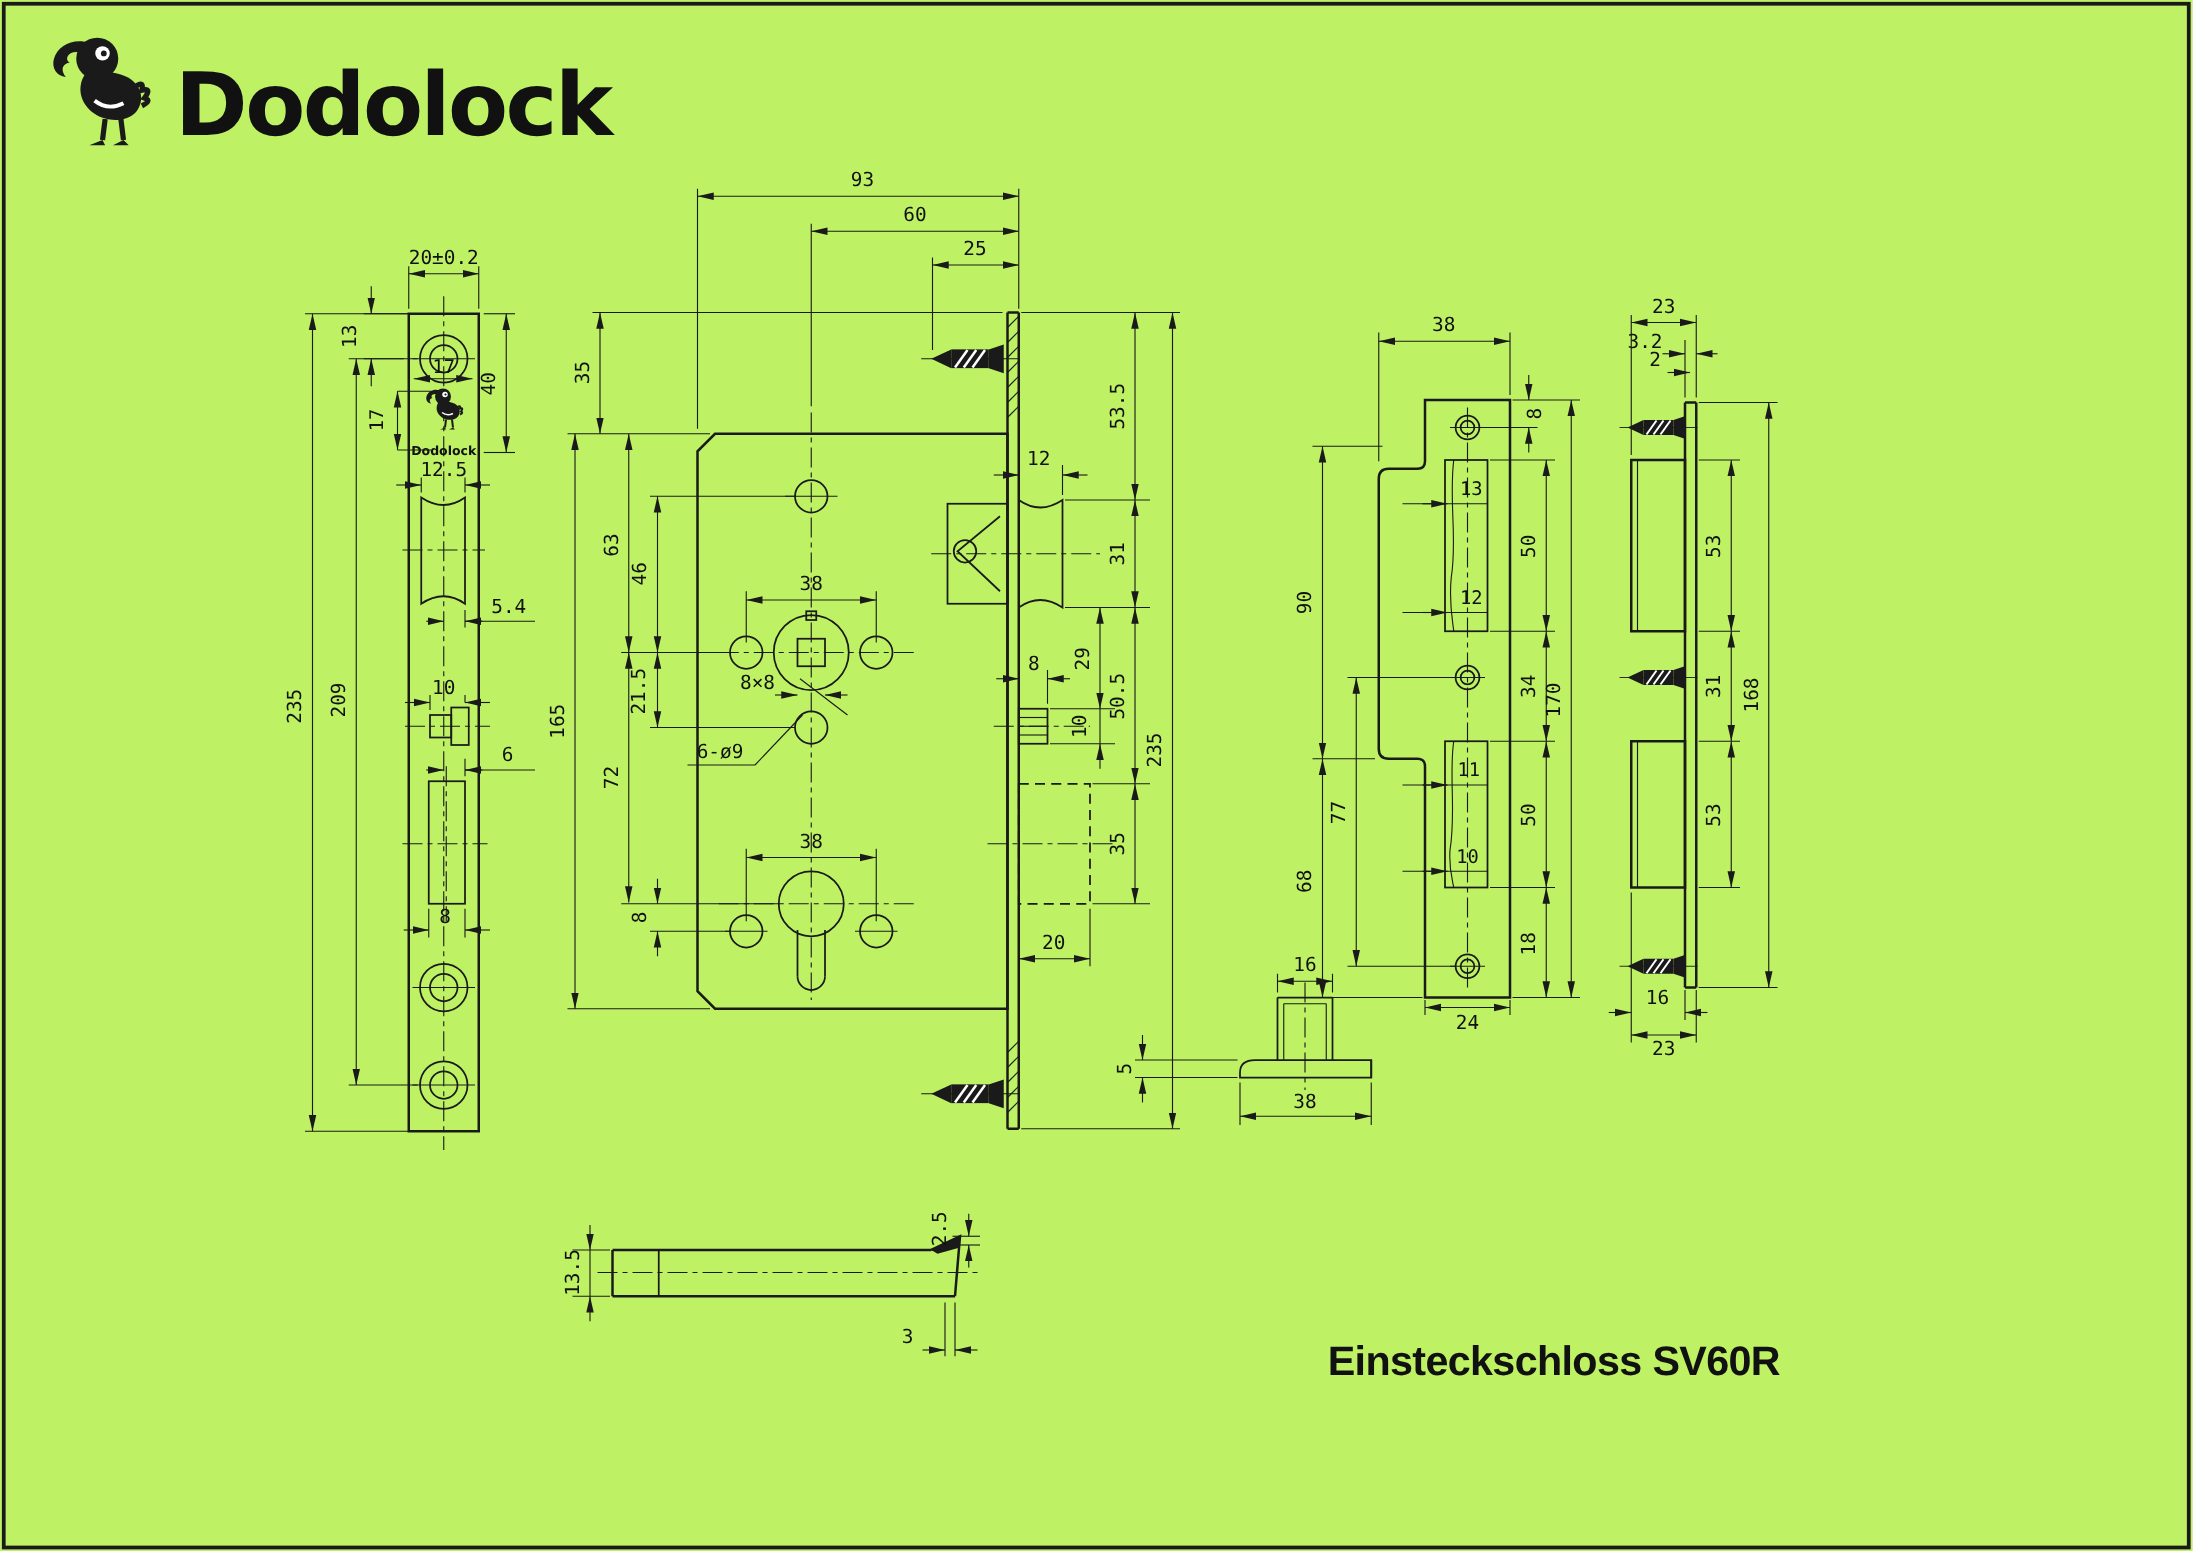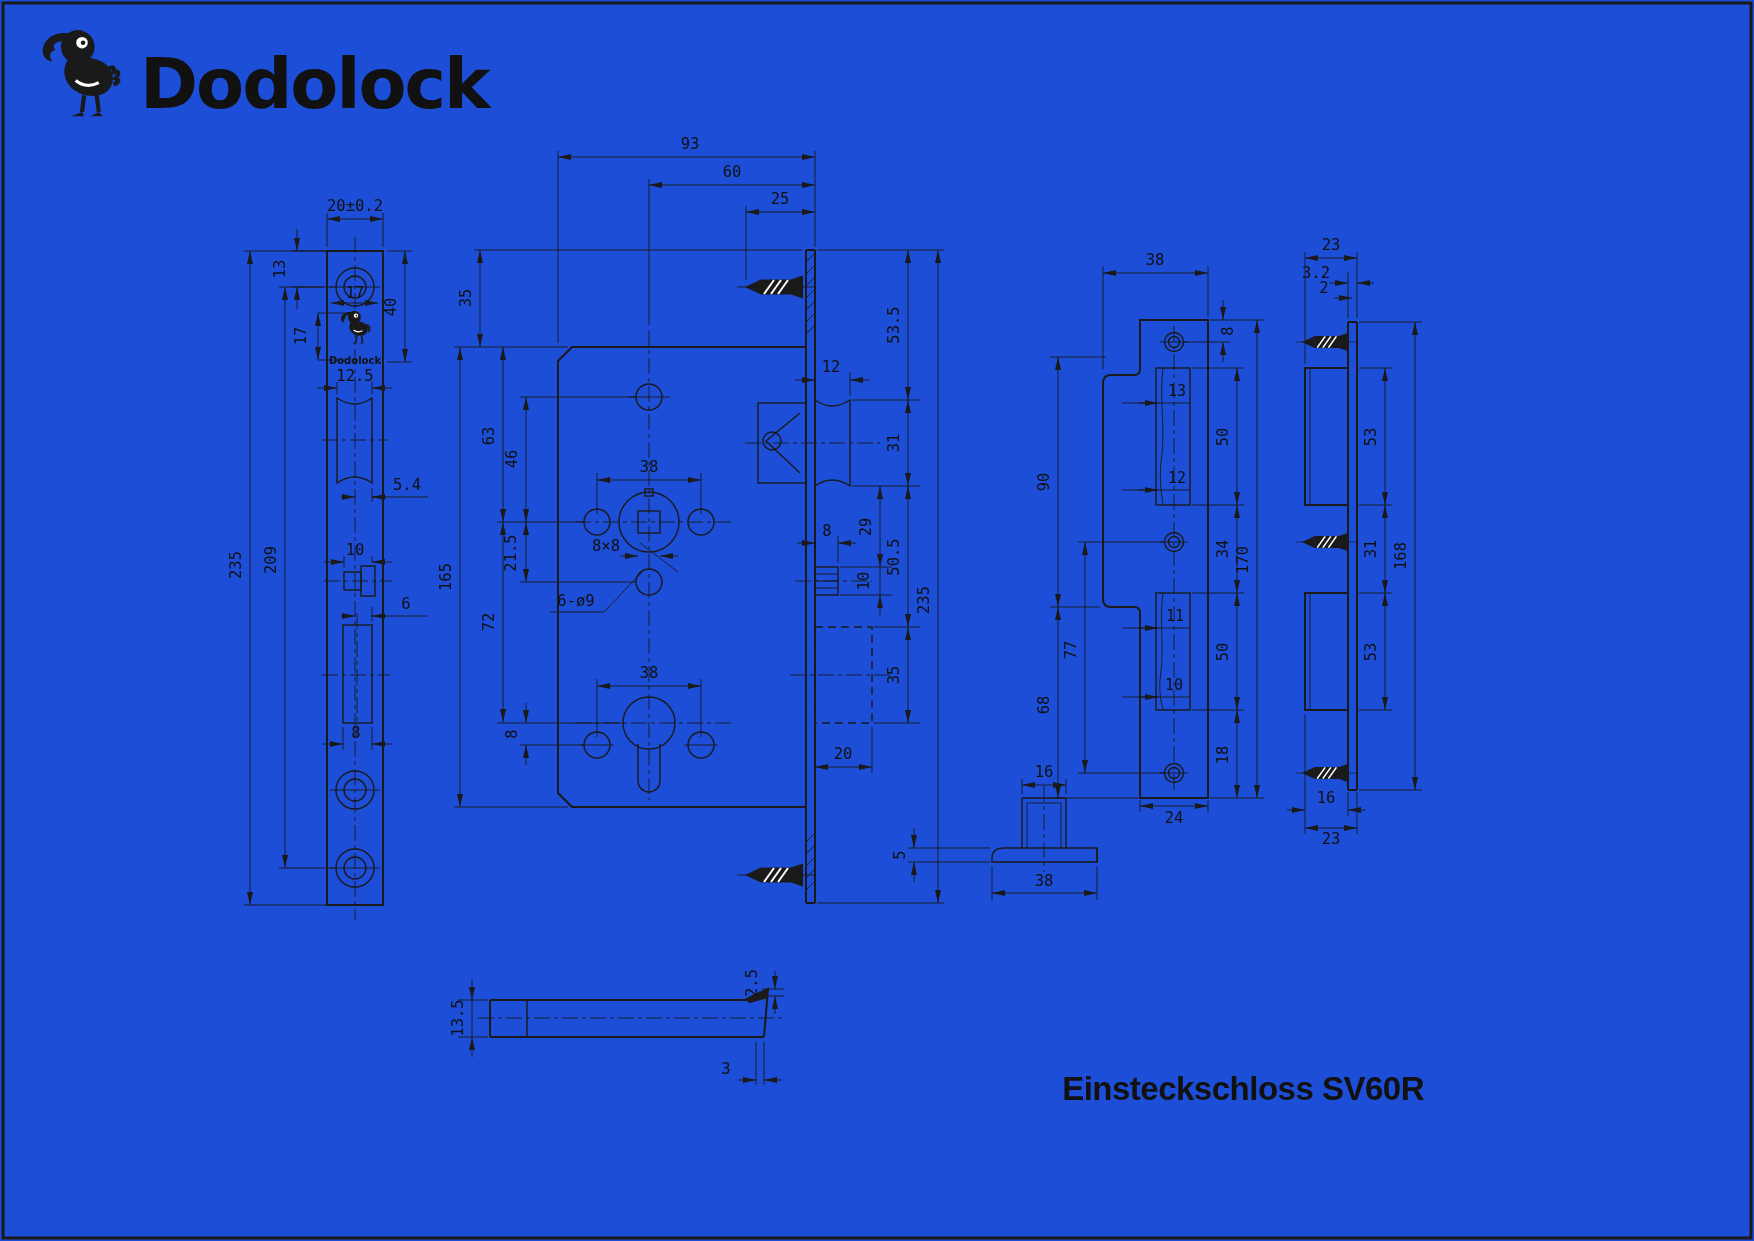--- a/index.html
+++ b/index.html
@@ -1,16 +1,16 @@
 <!DOCTYPE html>
 <html><head>
 <meta charset="utf-8">
 <style>
   html,body{margin:0;padding:0;background:#e8e8e8;}
-  .page{position:relative;width:1754px;height:1241px;background:#1d4ed8;overflow:hidden;
+  .page{position:relative;width:1754px;height:1241px;background:#bef264;overflow:hidden;
         font-family:"Liberation Sans",sans-serif;}
   svg{display:block}
   .o  {stroke:#1a1a1a;stroke-width:2;fill:none;}
   .m  {stroke:#1a1a1a;stroke-width:1.4;fill:none;}
   .t  {stroke:#1a1a1a;stroke-width:0.9;fill:none;}
   .cl {stroke:#1a1a1a;stroke-width:0.9;fill:none;stroke-dasharray:16 4 4 4;}
   .dash{stroke:#1a1a1a;stroke-width:1.4;fill:none;stroke-dasharray:8 5;}
   text{font-family:"DejaVu Sans Mono",monospace;font-size:15.5px;fill:#111;text-anchor:middle;}
   text.sm{font-size:15px;}
   .brand-text{font-family:"DejaVu Sans",sans-serif;font-weight:800;font-size:70px;letter-spacing:-2px;text-anchor:start;}

